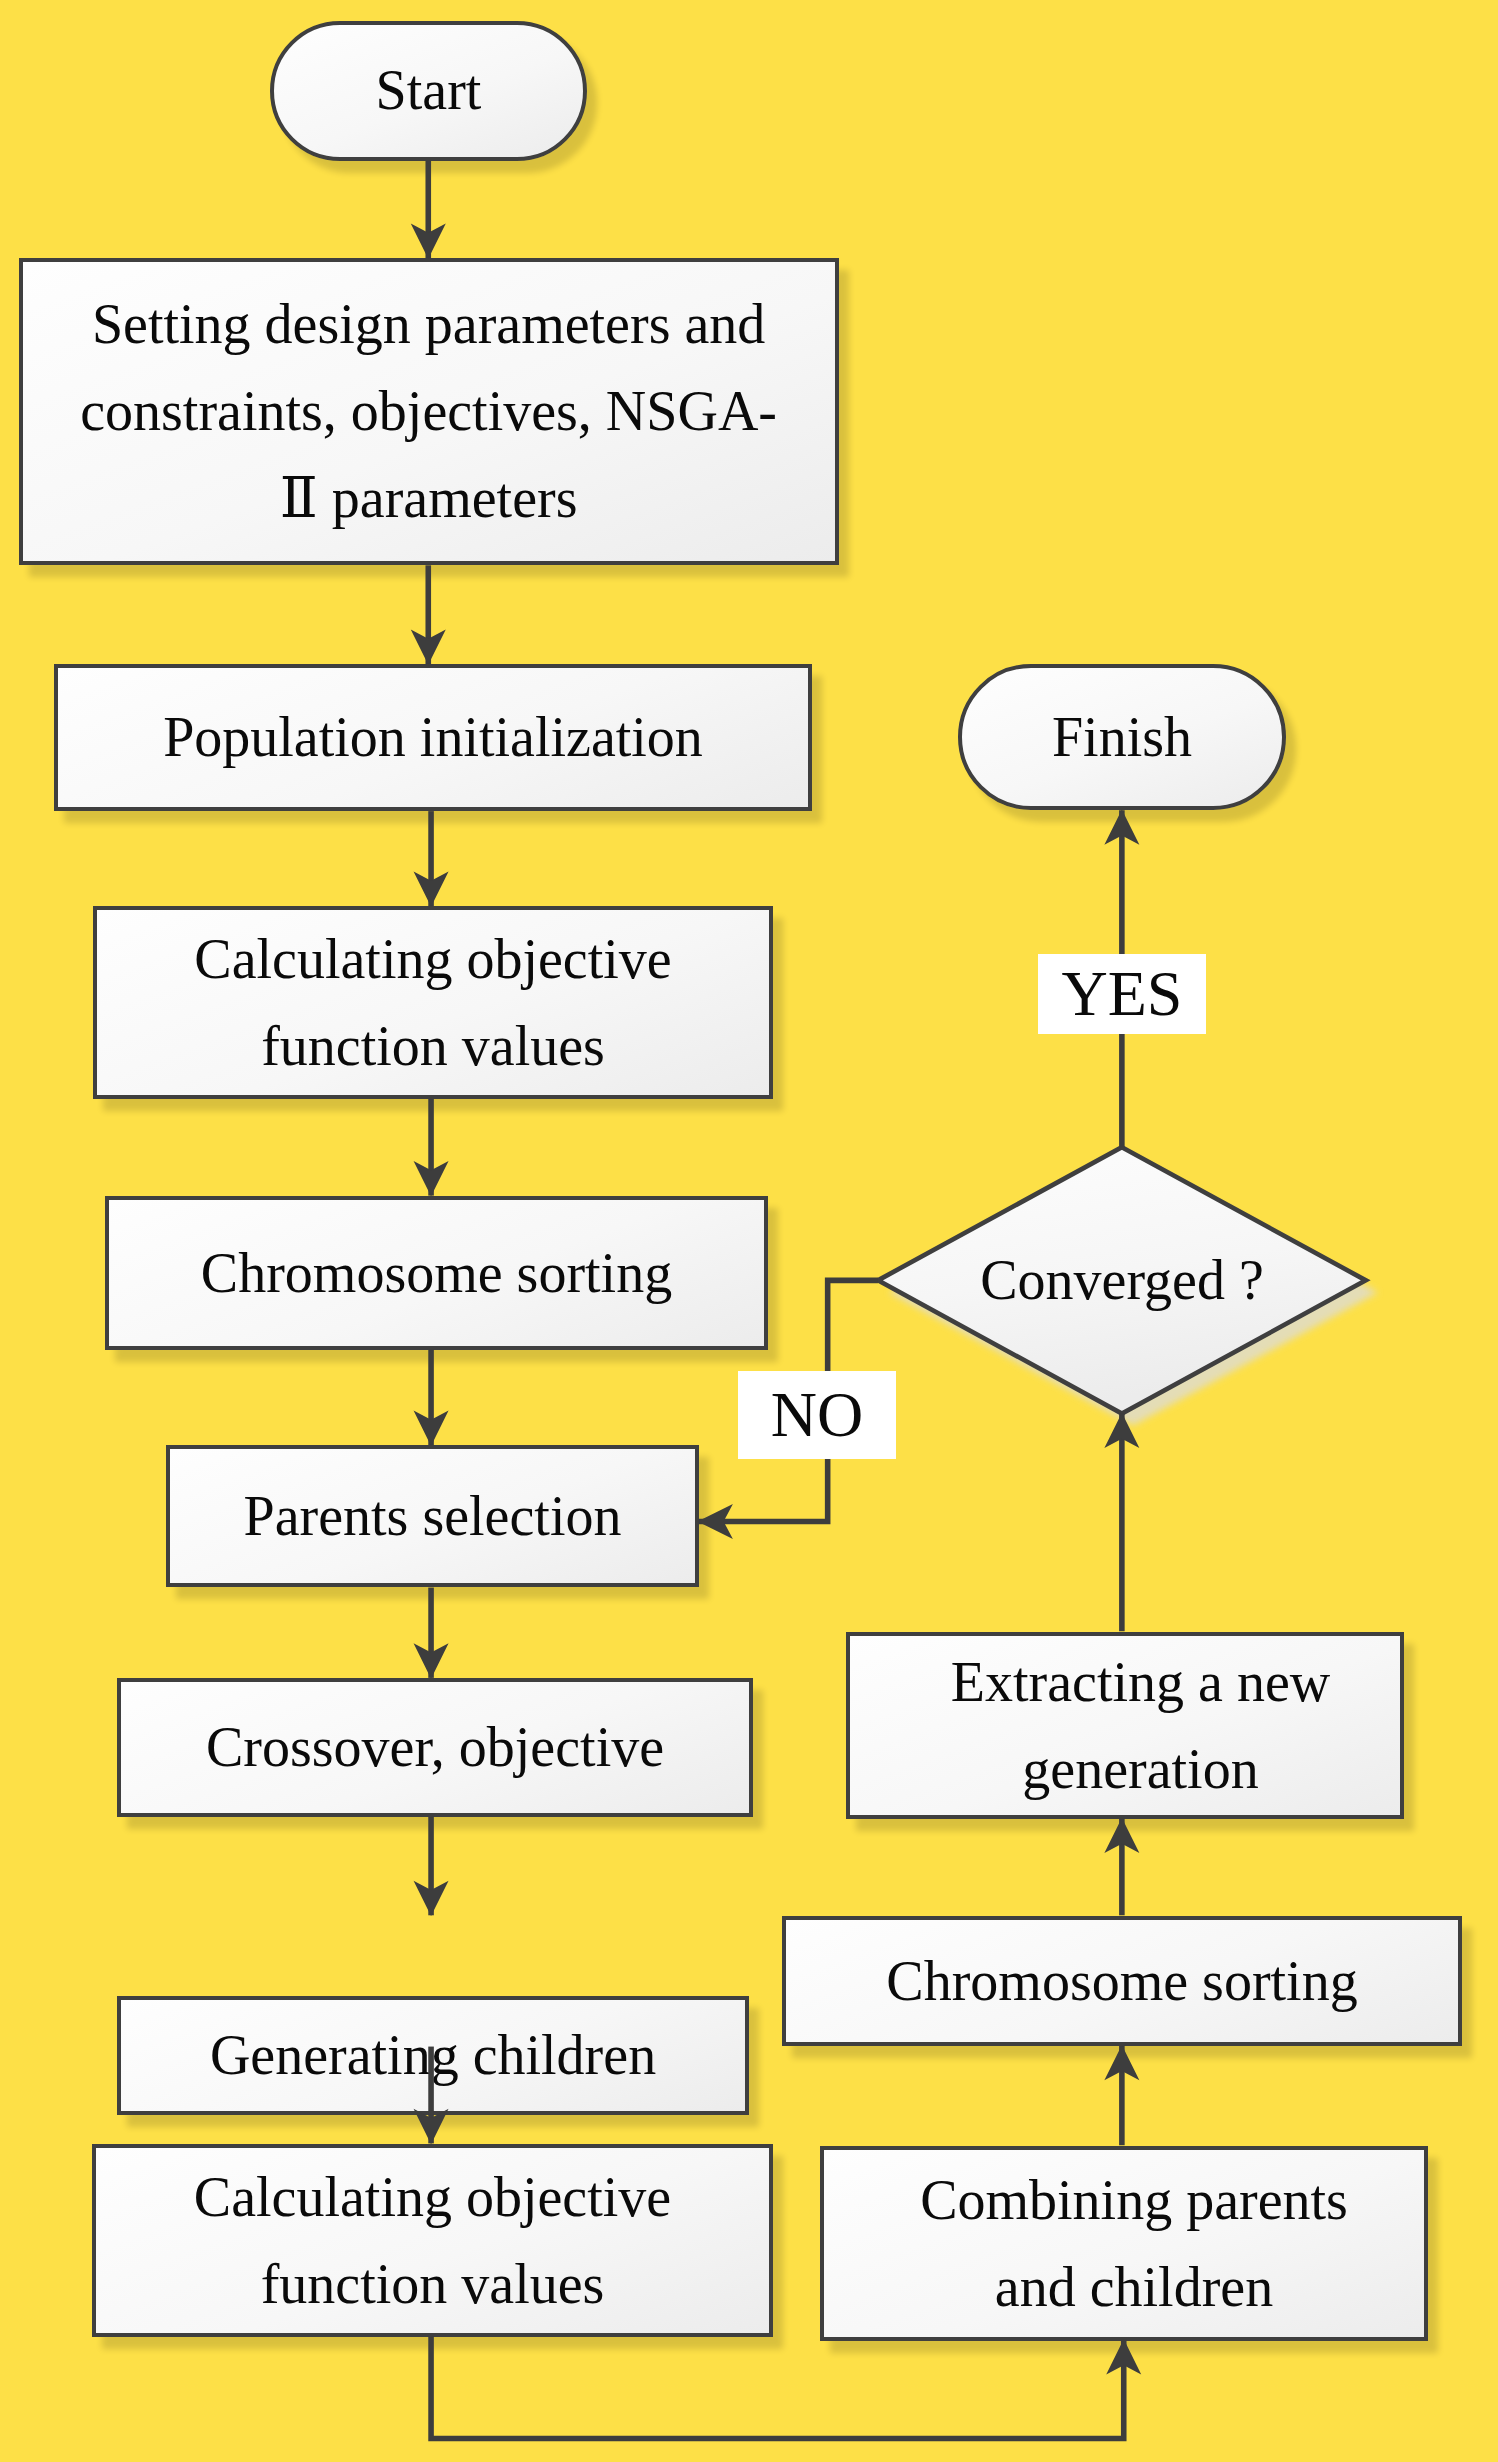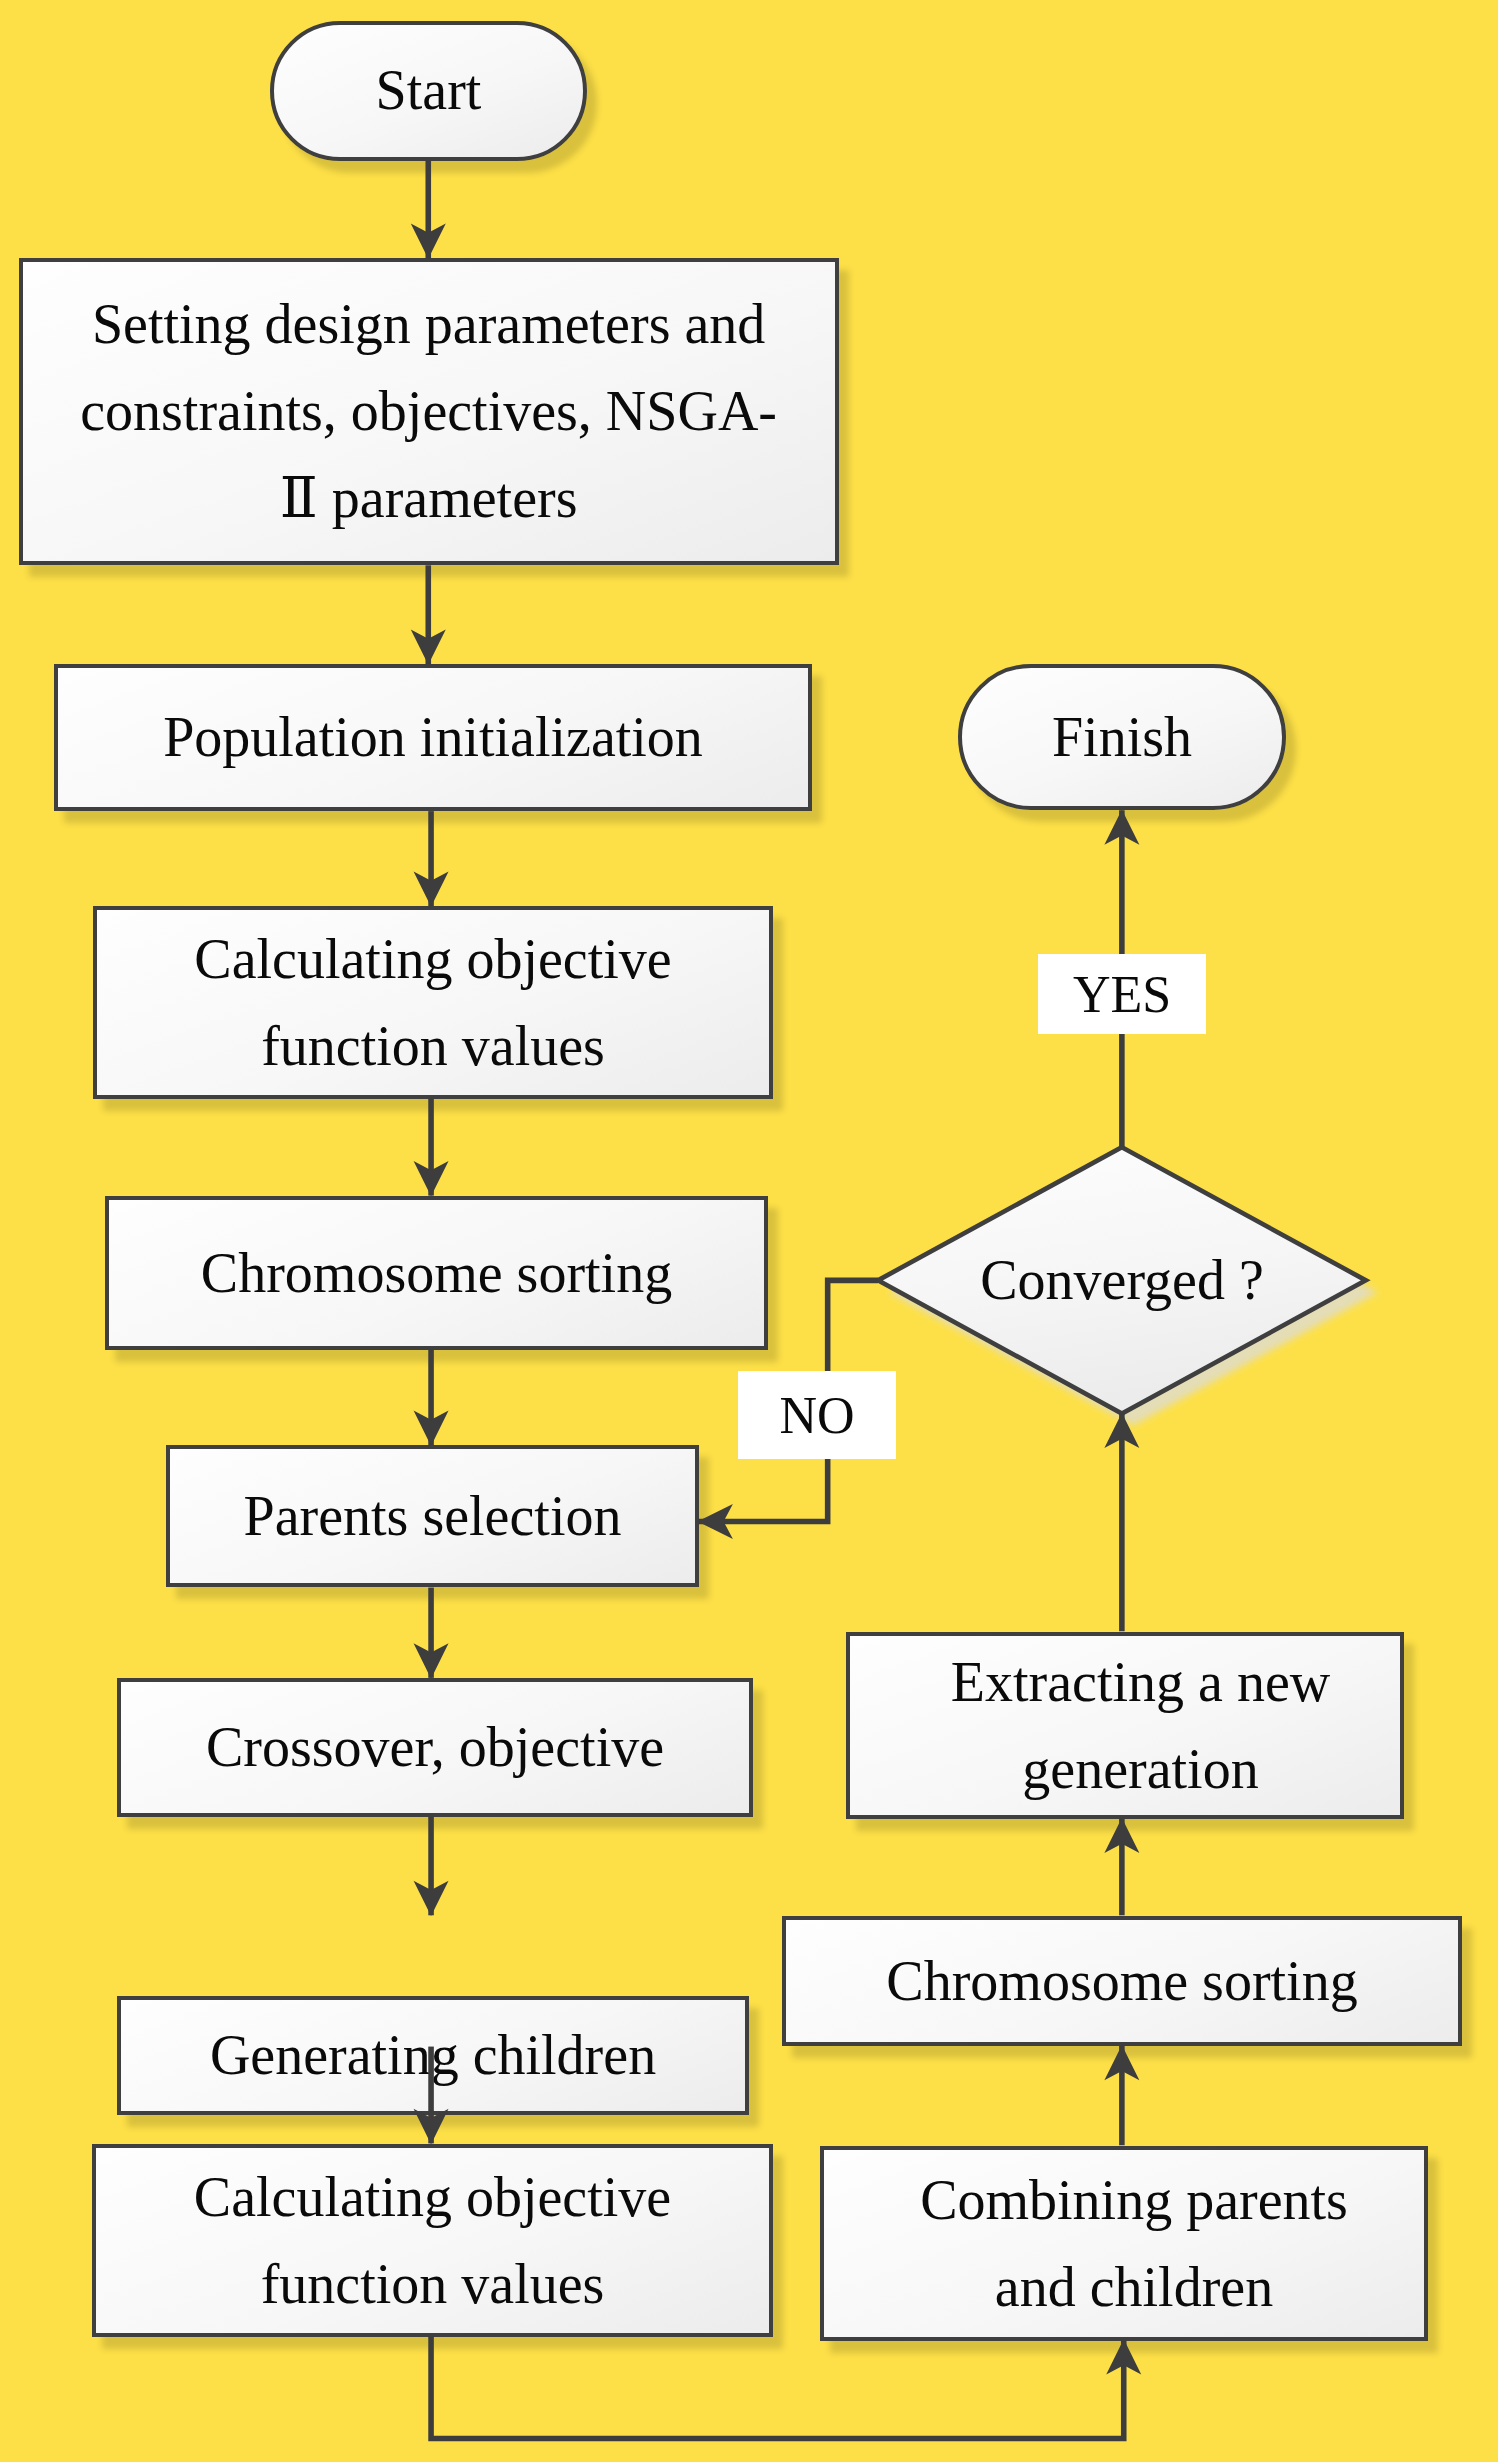--- a/index.html
+++ b/index.html
@@ -16,21 +16,21 @@
     font-size:56px;line-height:1.55;color:var(--text,#0a0a0a);white-space:pre-line;
   }
   .terminator{border-radius:930px;}
   .decision-label{
     position:absolute;z-index:3;display:flex;align-items:center;justify-content:center;
     text-align:right;font-size:56px;color:var(--text,#0a0a0a);
   }
   .edge-label{
     position:absolute;z-index:3;background:#ffffff;
     display:flex;align-items:center;justify-content:center;
-    font-size:52px;color:var(--text,#0a0a0a);font-family:Liberation Serif, serif;
+    font-size:64px;color:var(--text,#0a0a0a);font-family:Liberation Serif, serif;
   }
   #connectors{position:absolute;left:0;top:0;z-index:2;pointer-events:none;}
   .connector{stroke:var(--stroke,#3d3d3d);stroke-width:6;fill:none;}
   .d-shape{stroke:var(--node-border,#3f3f3f);stroke-width:5;}
   .ah{fill:var(--stroke,#3d3d3d);}
 
   #n-start{left:270px;top:20.5px;width:317px;height:140px;}
   #n-set{left:18.6px;top:258px;width:820px;height:307px;}
   #n-popinit{left:54px;top:664px;width:758px;height:147px;}
   #n-finish{left:958px;top:664px;width:328px;height:146px;}

